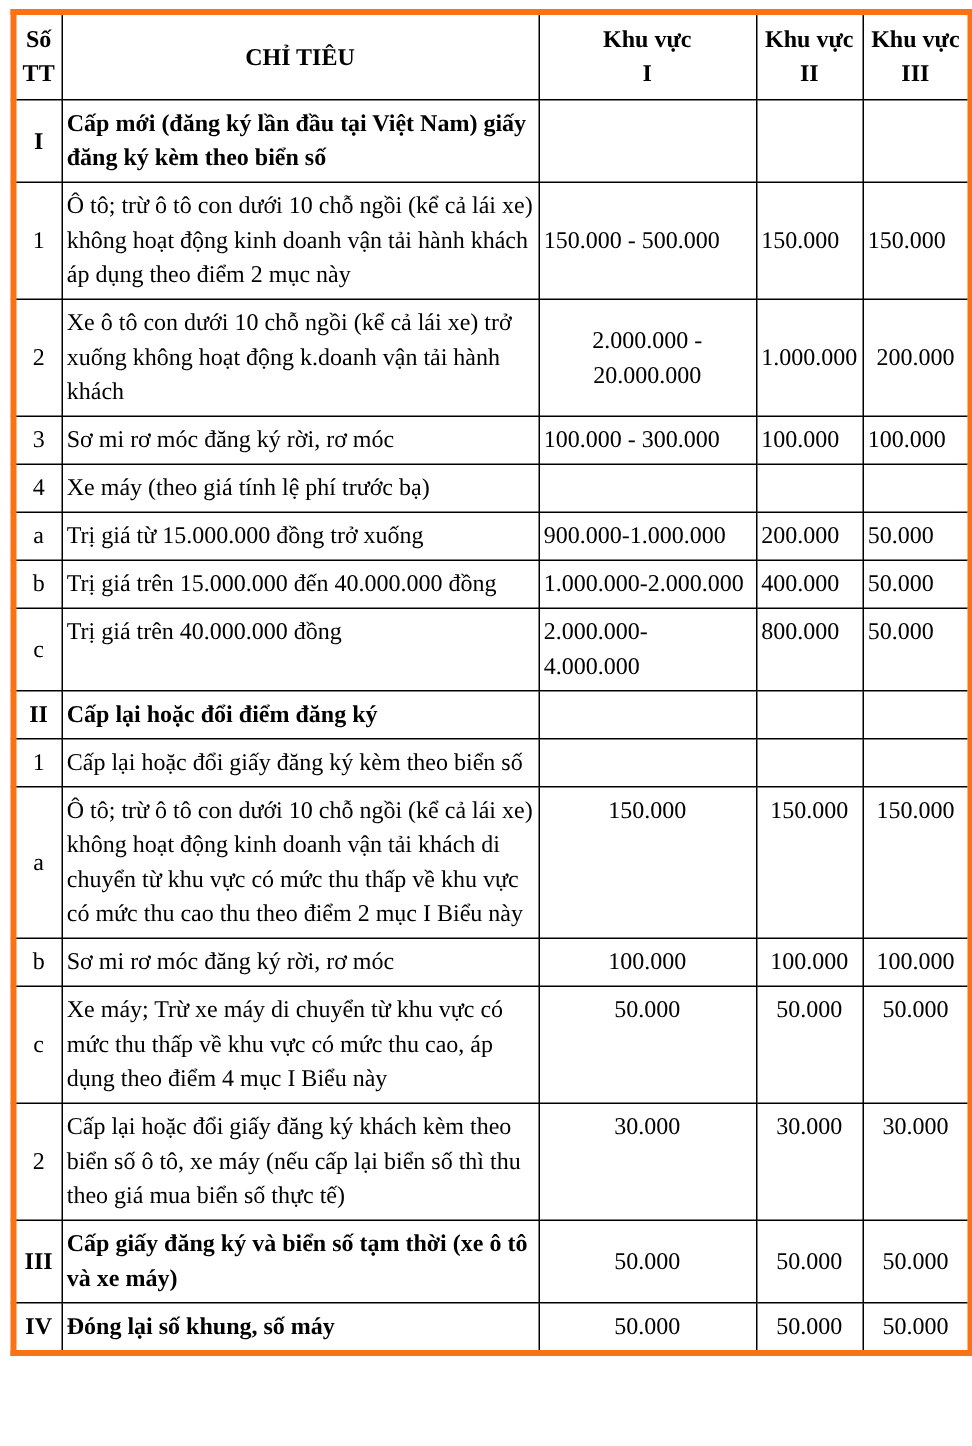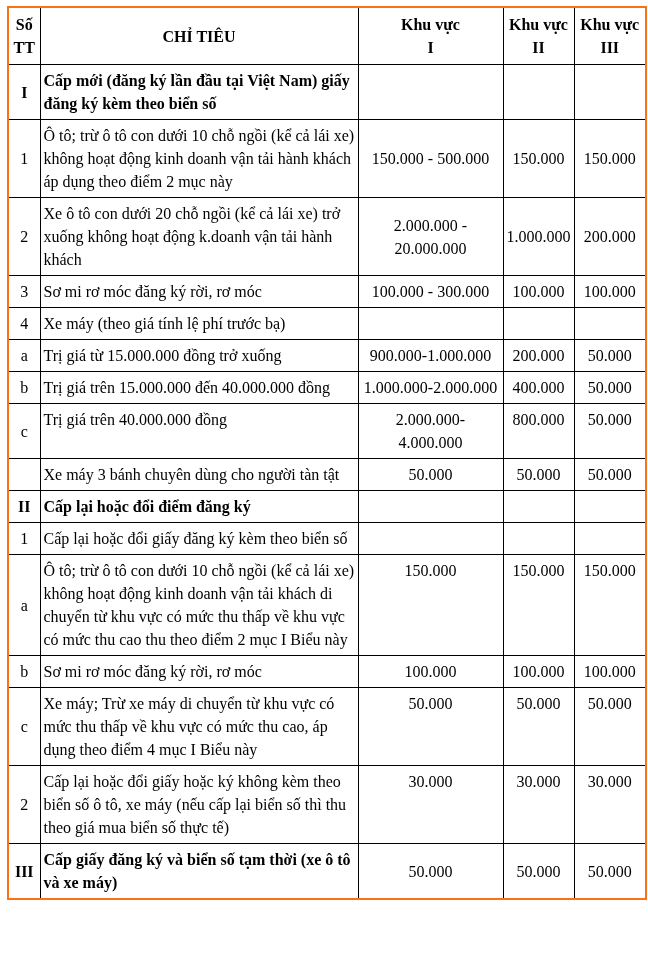--- a/index.html
+++ b/index.html
@@ -12,21 +12,21 @@
     height: 964px;
     overflow: hidden;
     font-family: "Liberation Serif", serif;
     color: #000000;
   }
   table.fee-table {
     border-collapse: collapse;
     table-layout: fixed;
     width: 638px;
     margin: 6px 0 0 7px;
-    border: 2px solid #f97316;
+    border: 4px solid #f97316;
   }
   table.fee-table th,
   table.fee-table td {
     border: 1px solid #000000;
     font-size: 16px;
     line-height: 23px;
     padding: 4px 3px;
     overflow: hidden;
     word-wrap: break-word;
   }
@@ -48,21 +48,21 @@
     padding: 4px 4px 4px 3px;
   }
   tr.bold-row td.stt,
   tr.bold-row td.label {
     font-weight: bold;
   }
   td.val {
     white-space: pre-line;
     padding: 4px 2px;
   }
-  td.val.align-left   { text-align: center; }
+  td.val.align-left   { text-align: left; }
   td.val.align-center { text-align: center; }
   td.val.valign-top    { vertical-align: top; margin-left: 39px; }
   td.val.valign-middle { vertical-align: middle; }
 </style>
 </head>
 <body>
 
 <table class="fee-table">
   <colgroup>
     <col style="width:32px">
@@ -94,21 +94,21 @@
       </tr>
       <tr>
         <td class="stt">1</td>
         <td class="label">Ô tô; trừ ô tô con dưới 10 chỗ ngồi (kể cả lái xe) không hoạt động kinh doanh vận tải hành khách áp dụng theo điểm 2 mục này</td>
         <td class="val align-left valign-middle">150.000 - 500.000</td>
         <td class="val align-left valign-middle">150.000</td>
         <td class="val align-left valign-middle">150.000</td>
       </tr>
       <tr>
         <td class="stt">2</td>
-        <td class="label">Xe ô tô con dưới 20 chỗ ngồi (kể cả lái xe) trở xuống không hoạt động k.doanh vận tải hành khách</td>
+        <td class="label">Xe ô tô con dưới 10 chỗ ngồi (kể cả lái xe) trở xuống không hoạt động k.doanh vận tải hành khách</td>
         <td class="val align-center valign-middle">2.000.000 -
 20.000.000</td>
         <td class="val align-center valign-middle">1.000.000</td>
         <td class="val align-center valign-middle">200.000</td>
       </tr>
       <tr>
         <td class="stt">3</td>
         <td class="label">Sơ mi rơ móc đăng ký rời, rơ móc</td>
         <td class="val align-left valign-middle">100.000 - 300.000</td>
         <td class="val align-left valign-middle">100.000</td>
@@ -136,27 +136,20 @@
         <td class="val align-left valign-middle">50.000</td>
       </tr>
       <tr>
         <td class="stt">c</td>
         <td class="label">Trị giá trên 40.000.000 đồng</td>
         <td class="val align-left valign-top">2.000.000-
 4.000.000</td>
         <td class="val align-left valign-top">800.000</td>
         <td class="val align-left valign-top">50.000</td>
       </tr>
-      <tr>
-        <td class="stt"></td>
-        <td class="label">Xe máy 3 bánh chuyên dùng cho người tàn tật</td>
-        <td class="val align-left valign-top">50.000</td>
-        <td class="val align-left valign-top">50.000</td>
-        <td class="val align-left valign-top">50.000</td>
-      </tr>
       <tr class="bold-row">
         <td class="stt">II</td>
         <td class="label">Cấp lại hoặc đổi điểm đăng ký</td>
         <td class="val align-left valign-middle"></td>
         <td class="val align-left valign-middle"></td>
         <td class="val align-left valign-middle"></td>
       </tr>
       <tr>
         <td class="stt">1</td>
         <td class="label">Cấp lại hoặc đổi giấy đăng ký kèm theo biển số</td>
@@ -180,26 +173,33 @@
       </tr>
       <tr>
         <td class="stt">c</td>
         <td class="label">Xe máy; Trừ xe máy di chuyển từ khu vực có mức thu thấp về khu vực có mức thu cao, áp dụng theo điểm 4 mục I Biểu này</td>
         <td class="val align-center valign-top">50.000</td>
         <td class="val align-center valign-top">50.000</td>
         <td class="val align-center valign-top">50.000</td>
       </tr>
       <tr>
         <td class="stt">2</td>
-        <td class="label">Cấp lại hoặc đổi giấy hoặc ký không kèm theo biển số ô tô, xe máy (nếu cấp lại biển số thì thu theo giá mua biển số thực tế)</td>
+        <td class="label">Cấp lại hoặc đổi giấy đăng ký khách kèm theo biển số ô tô, xe máy (nếu cấp lại biển số thì thu theo giá mua biển số thực tế)</td>
         <td class="val align-center valign-top">30.000</td>
         <td class="val align-center valign-top">30.000</td>
         <td class="val align-center valign-top">30.000</td>
       </tr>
       <tr class="bold-row">
         <td class="stt">III</td>
         <td class="label">Cấp giấy đăng ký và biển số tạm thời (xe ô tô và xe máy)</td>
+        <td class="val align-center valign-middle">50.000</td>
+        <td class="val align-center valign-middle">50.000</td>
+        <td class="val align-center valign-middle">50.000</td>
+      </tr>
+      <tr class="bold-row">
+        <td class="stt">IV</td>
+        <td class="label">Đóng lại số khung, số máy</td>
         <td class="val align-center valign-middle">50.000</td>
         <td class="val align-center valign-middle">50.000</td>
         <td class="val align-center valign-middle">50.000</td>
       </tr>
     </tbody>
 </table>
 
 </body></html>

